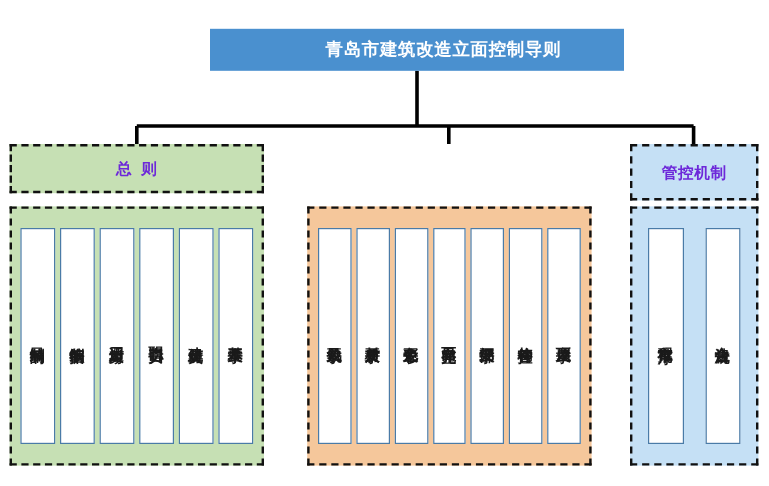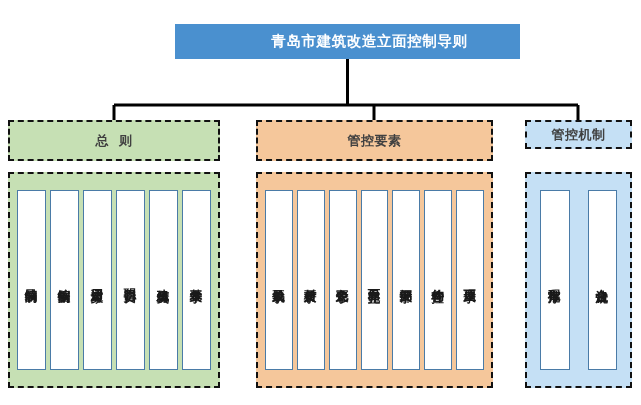--- a/index.html
+++ b/index.html
@@ -55,30 +55,31 @@
   
   .branch-header {
     position: absolute;
     box-sizing: border-box;
     border: 2px dashed #111111;
     display: flex;
     align-items: center;
     justify-content: center;
   }
   .branch-header .header-text {
-    color: #404040;
+    color: #6d28d9;
     font-size: 13px;
     font-weight: bold;
     white-space: pre;
     letter-spacing: 0.5px;
+    font-family: Liberation Serif, serif;
   }
 
   #branch-header-0 { left: 8px;   top: 120px; width: 212px; height: 41px; background: #c6e0b4; }
   #branch-header-1 { left: 256px; top: 120px; width: 237px; height: 41px; background: #f5c79b; }
-  #branch-header-2 { left: 525px; top: 120px; width: 107px; height: 29px; background: #c5e0f5; }
+  #branch-header-2 { left: 525px; top: 120px; width: 107px; height: 47px; background: #c5e0f5; }
 
   
   .branch-body {
     position: absolute;
     box-sizing: border-box;
     border: 2px dashed #111111;
     display: flex;
     align-items: stretch;
     justify-content: center;
     gap: 4px;
@@ -124,23 +125,20 @@
     <line x1="374" y1="105" x2="374" y2="120" stroke="#000000" stroke-width="3"></line>
     <line x1="578" y1="105" x2="578" y2="120" stroke="#000000" stroke-width="3"></line>
   </svg>
 
   <div id="root-title">
     <span class="title-text">青岛市建筑改造立面控制导则</span>
   </div>
 
   <div class="branch-header" id="branch-header-0">
     <span class="header-text">总  则</span>
-  </div>
-  <div class="branch-header" id="branch-header-1">
-    <span class="header-text">管控要素</span>
   </div>
   <div class="branch-header" id="branch-header-2">
     <span class="header-text">管控机制</span>
   </div>
 
   <div class="branch-body" id="branch-body-0">
     <div class="leaf-card">
         <span class="leaf-text">编制目的</span>
       </div>
     <div class="leaf-card">

